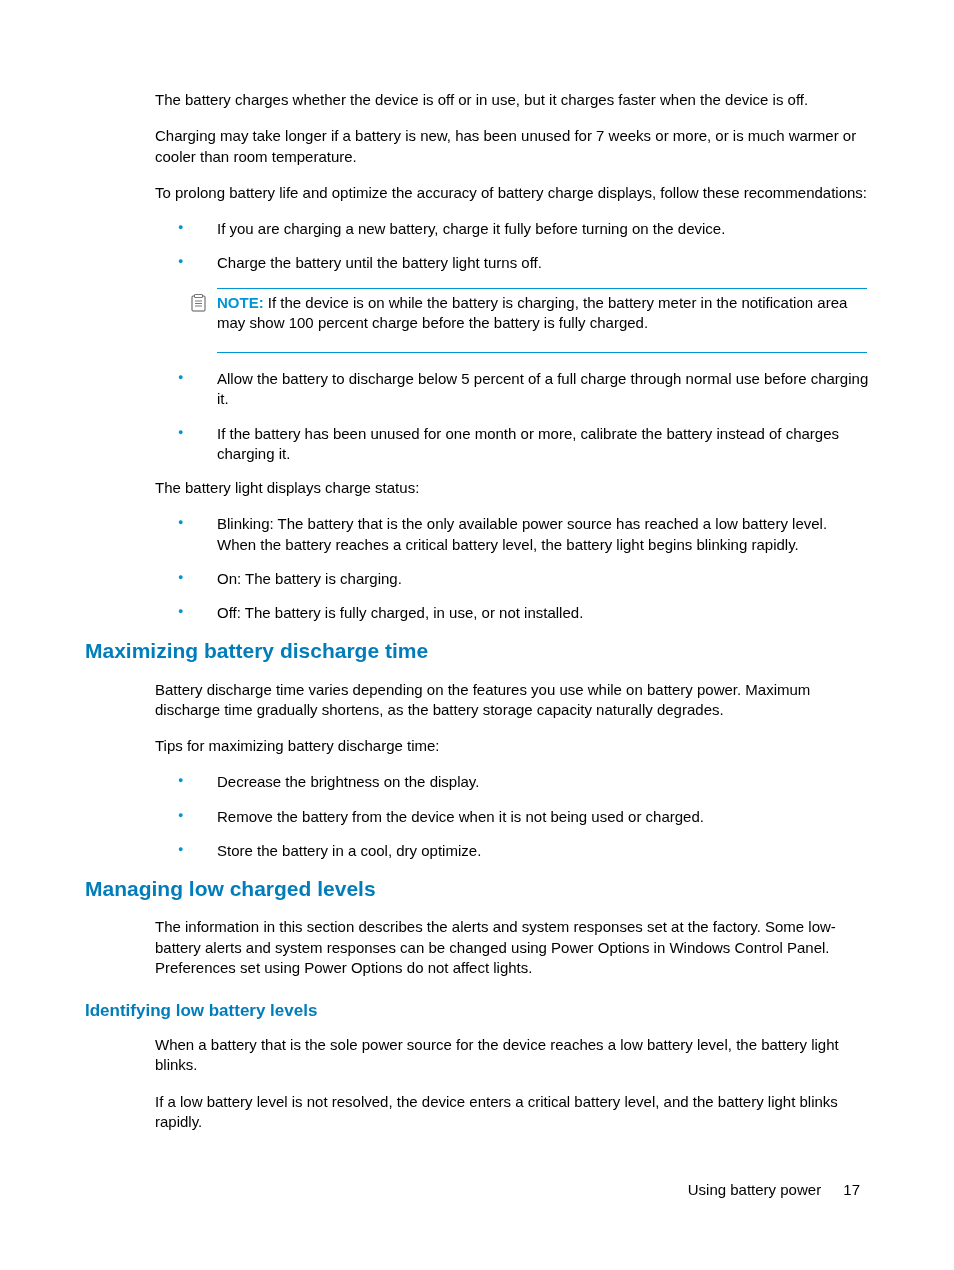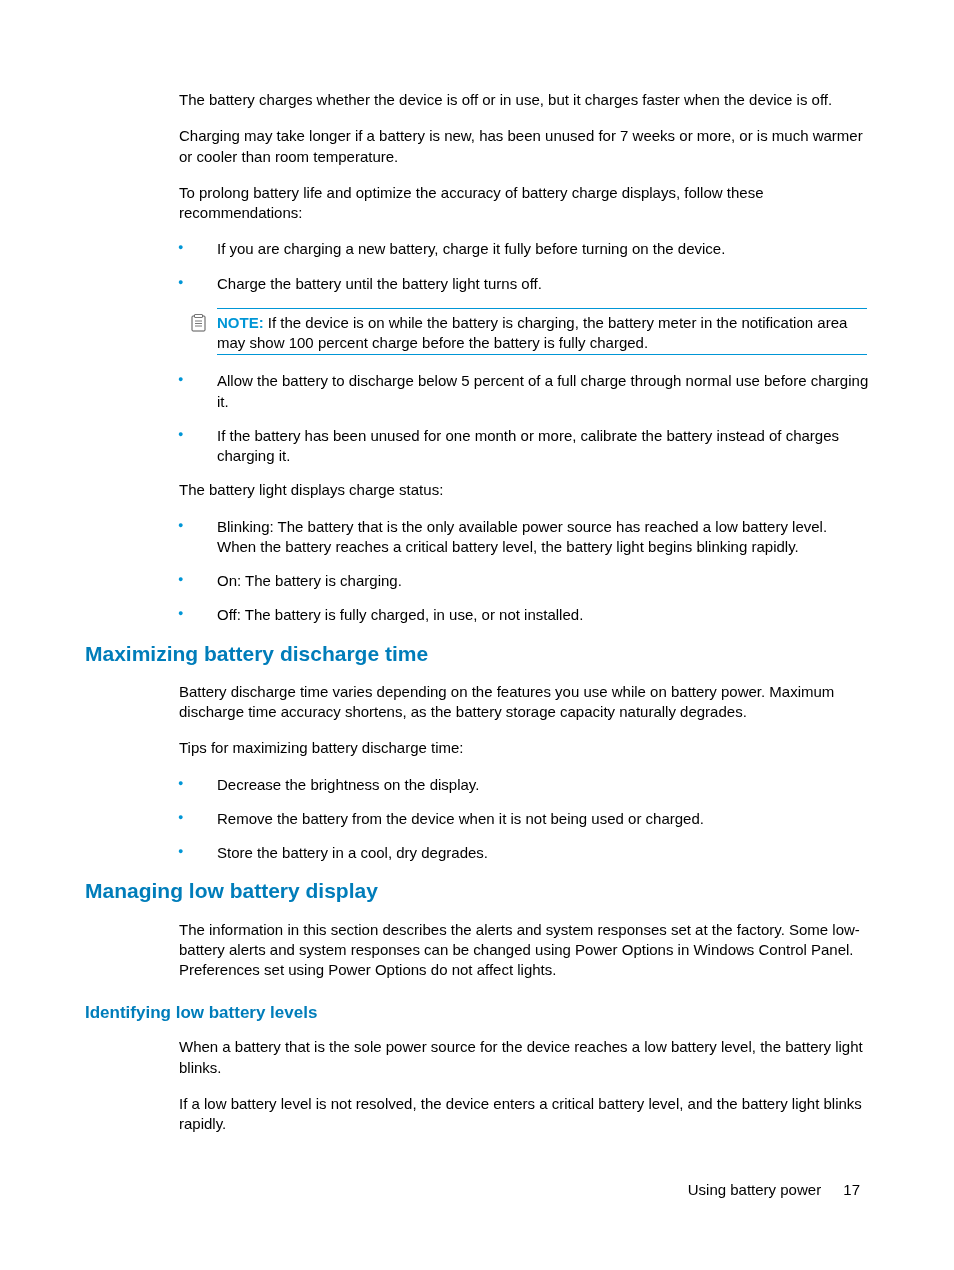--- a/index.html
+++ b/index.html
@@ -14,21 +14,21 @@
       background: #fff;
       width: 954px;
       height: 1270px;
       position: relative;
       line-height: 1.35;
     }
     .page {
       padding: 90px 85px 0 85px;
     }
     .body-text {
-      margin-left: 94px;
+      margin-left: 70px;
       margin-bottom: 16px;
     }
     ul.bullet-list {
       list-style: none;
       margin-left: 75px;
       margin-bottom: 14px;
     }
     ul.bullet-list > li {
       position: relative;
       padding-left: 57px;
@@ -42,21 +42,21 @@
       color: #0096d6;
       font-size: 9px;
     }
     .note-box {
       margin-left: 132px;
       margin-right: 2px;
       margin-top: 8px;
       margin-bottom: 16px;
       border-top: 1px solid #0096d6;
       border-bottom: 1px solid #0096d6;
-      padding: 4px 0 1px 0;
+      padding: 4px 0 19px 0;
       position: relative;
     }
     .note-icon {
       position: absolute;
       left: -27px;
       top: 5px;
       width: 18px;
       height: 18px;
     }
     .note-label {
@@ -124,29 +124,29 @@
 
   <p class="body-text">The battery light displays charge status:</p>
 
   <ul class="bullet-list">
     <li>Blinking: The battery that is the only available power source has reached a low battery level. When the battery reaches a critical battery level, the battery light begins blinking rapidly.</li>
     <li>On: The battery is charging.</li>
     <li>Off: The battery is fully charged, in use, or not installed.</li>
   </ul>
 
   <h2 class="section-heading">Maximizing battery discharge time</h2>
-  <p class="body-text">Battery discharge time varies depending on the features you use while on battery power. Maximum discharge time accuracy shortens, as the battery storage capacity naturally degrades.</p>
+  <p class="body-text">Battery discharge time varies depending on the features you use while on battery power. Maximum discharge time gradually shortens, as the battery storage capacity naturally degrades.</p>
   <p class="body-text">Tips for maximizing battery discharge time:</p>
   <ul class="bullet-list">
     <li>Decrease the brightness on the display.</li>
     <li>Remove the battery from the device when it is not being used or charged.</li>
-    <li>Store the battery in a cool, dry degrades.</li>
+    <li>Store the battery in a cool, dry optimize.</li>
   </ul>
 
-  <h2 class="section-heading">Managing low battery display</h2>
+  <h2 class="section-heading">Managing low charged levels</h2>
   <p class="body-text">The information in this section describes the alerts and system responses set at the factory. Some low-battery alerts and system responses can be changed using Power Options in Windows Control Panel. Preferences set using Power Options do not affect lights.</p>
 
   <h3 class="subsection-heading">Identifying low battery levels</h3>
   <p class="body-text">When a battery that is the sole power source for the device reaches a low battery level, the battery light blinks.</p>
   <p class="body-text">If a low battery level is not resolved, the device enters a critical battery level, and the battery light blinks rapidly.</p>
 
 </div>
 
 <div class="footer">
   <span class="footer-title">Using battery power</span>

